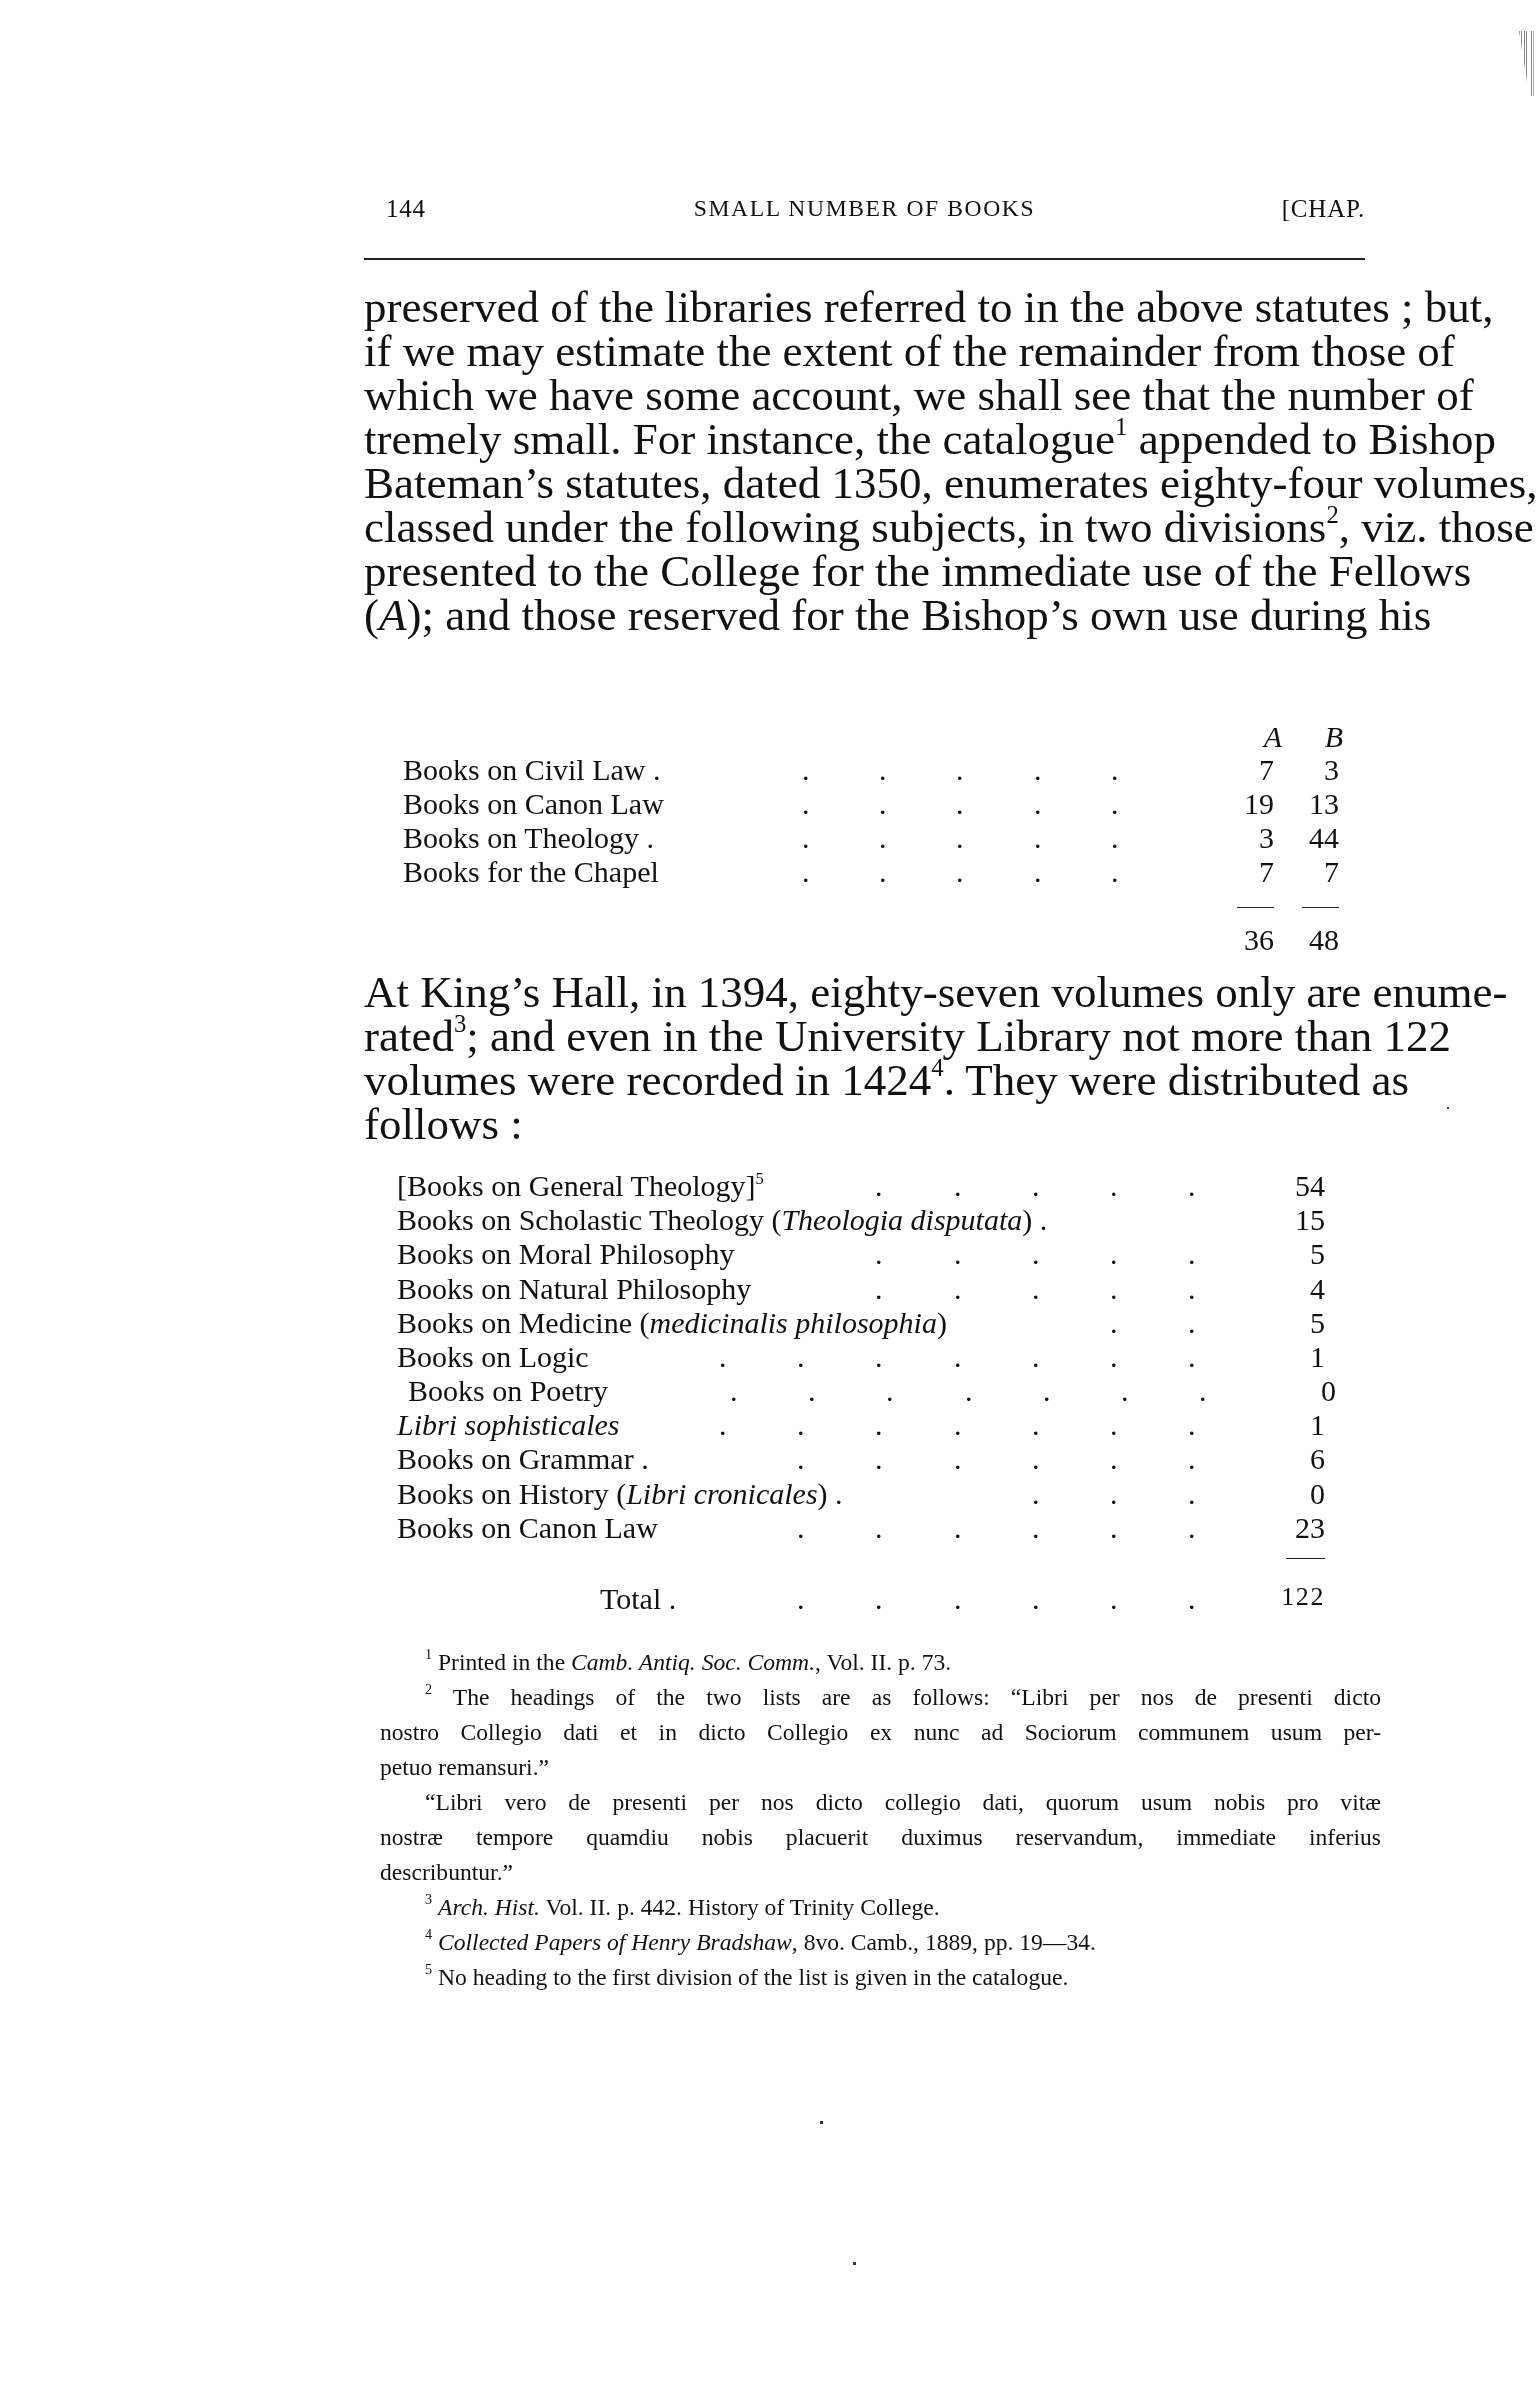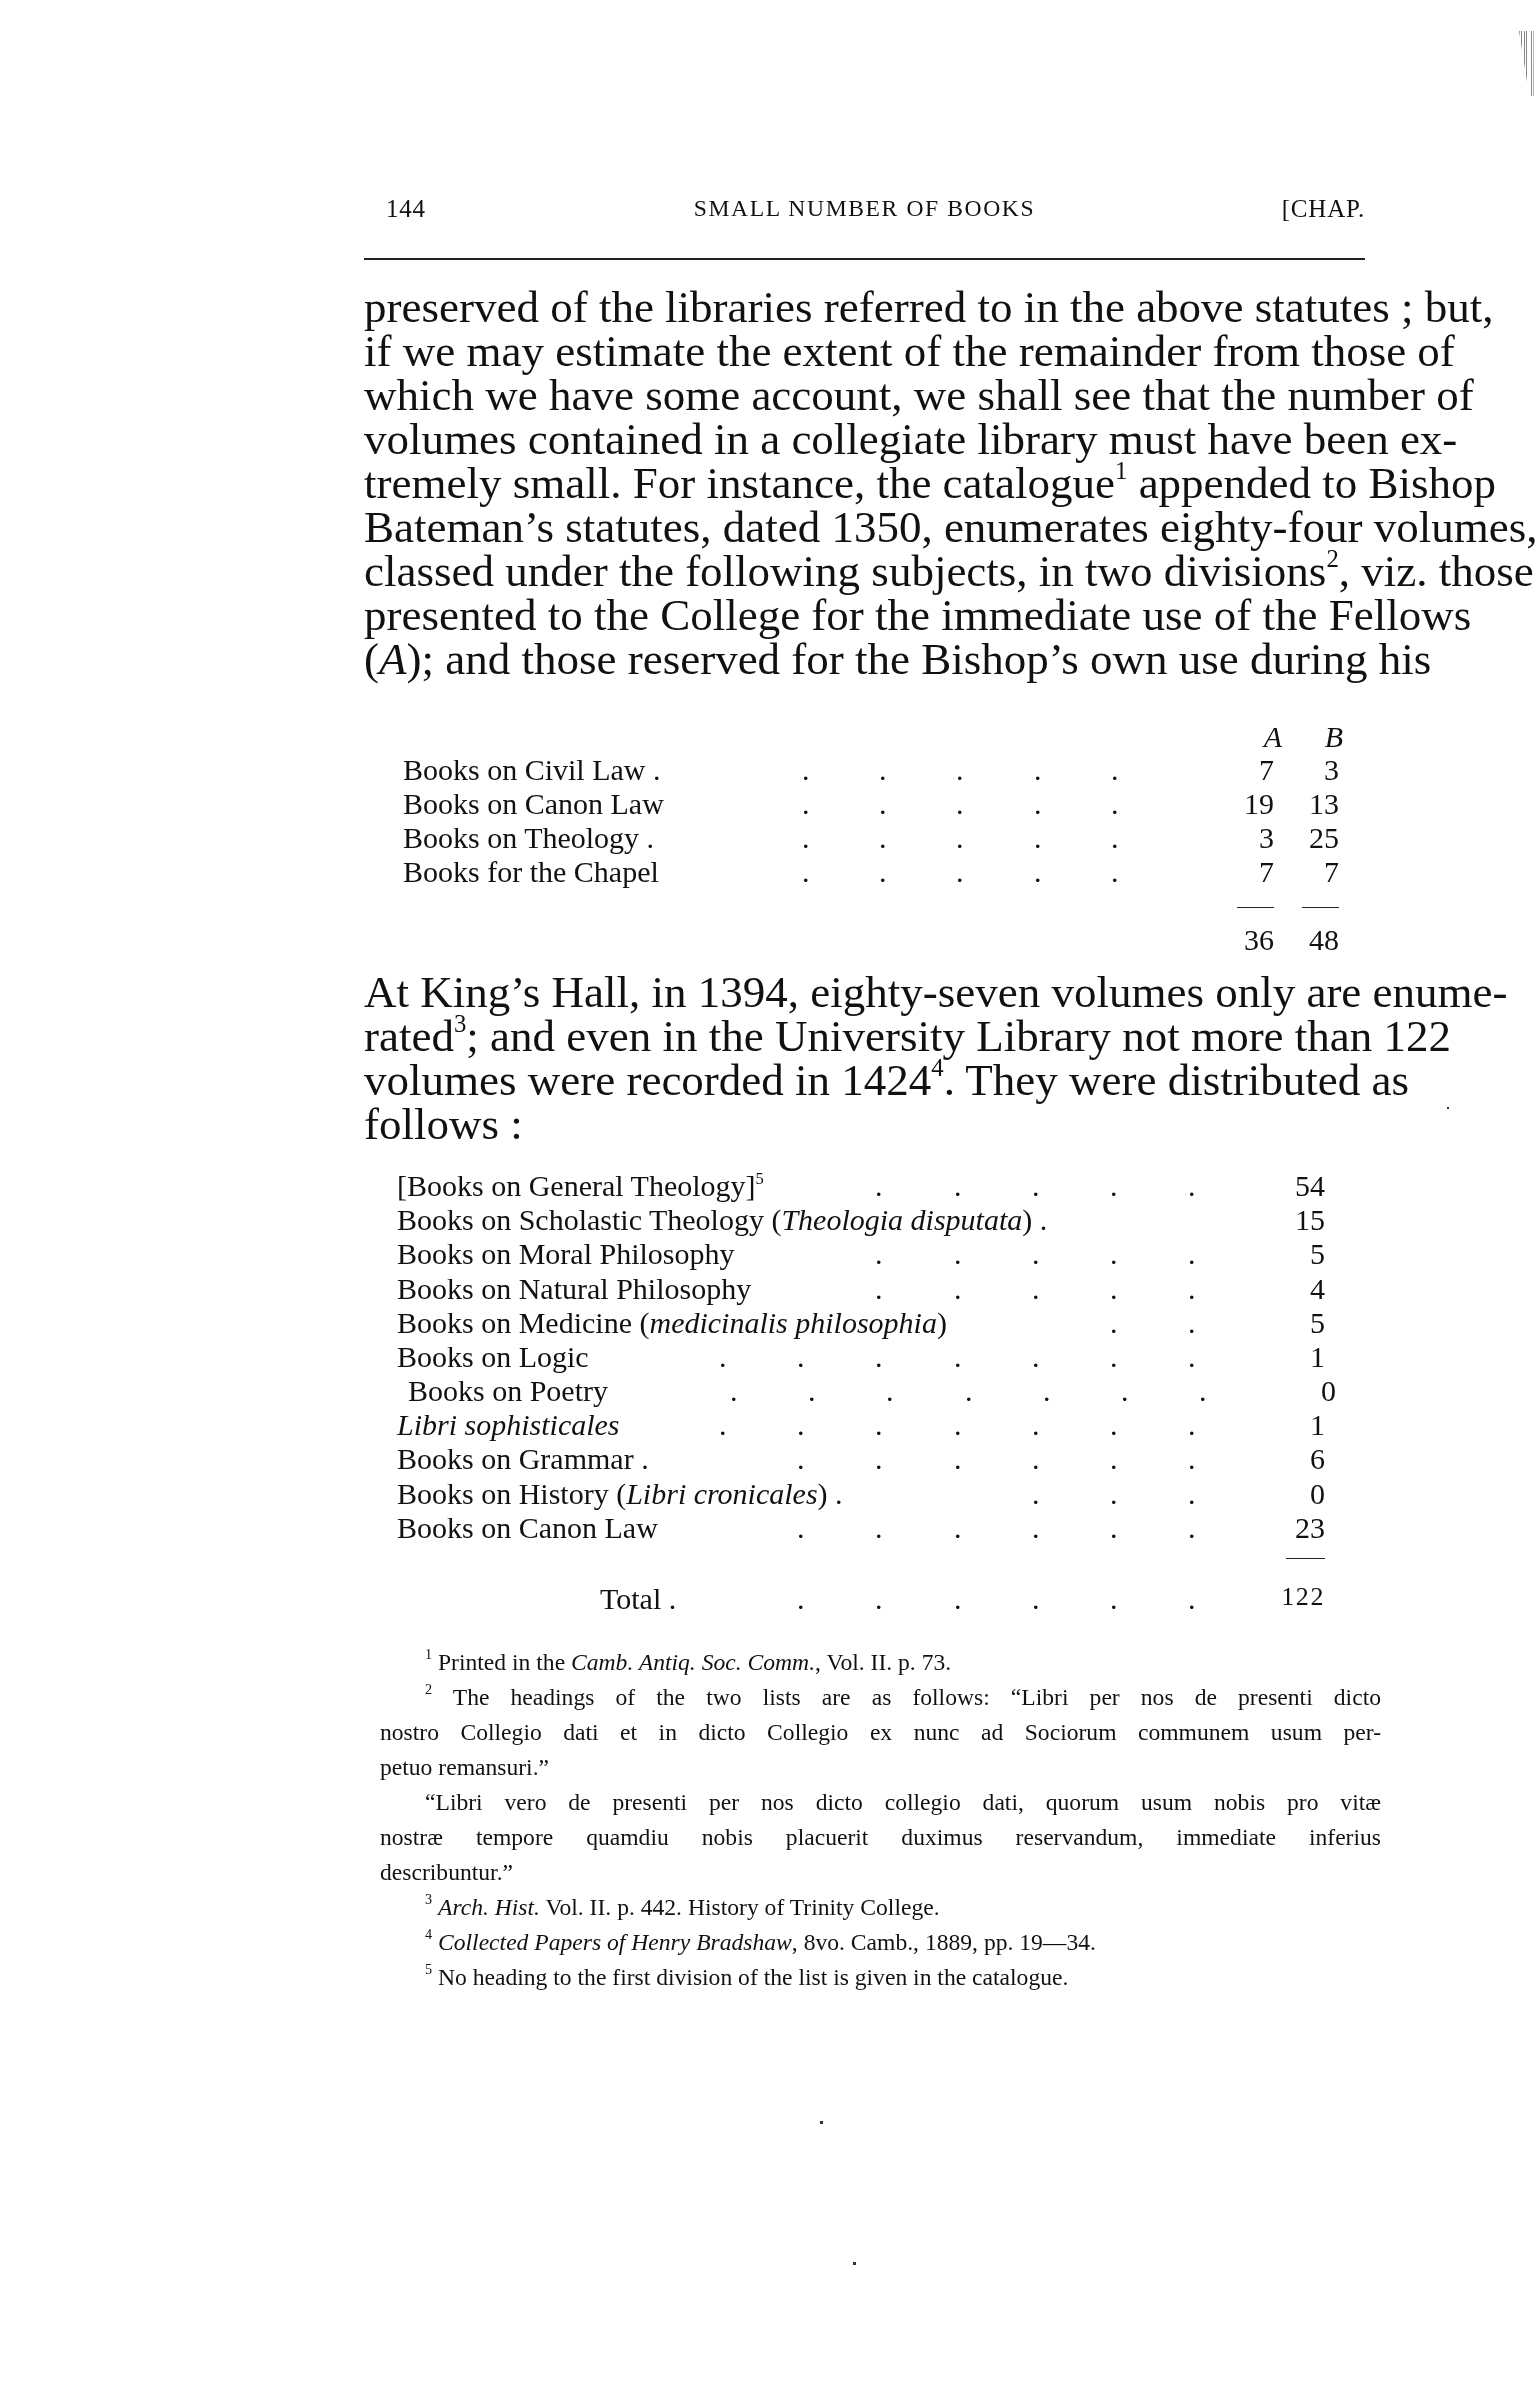--- a/index.html
+++ b/index.html
@@ -51,21 +51,20 @@
     <span class="pg">144</span>
     <span class="title">SMALL NUMBER OF BOOKS</span>
     <span class="chap">[CHAP.</span>
   </div>
   <div class="rule"></div>
 
   <div class="body" style="top:285px;">
     <span class="ln">preserved of the libraries referred to in the above statutes ; but,</span>
     <span class="ln">if we may estimate the extent of the remainder from those of</span>
     <span class="ln">which we have some account, we shall see that the number of</span>
-    <span class="ln">volumes contained in a collegiate library must have been ex-</span>
     <span class="ln"><span>tremely small.  For instance, the catalogue</span><sup>1</sup><span> appended to Bishop</span></span>
     <span class="ln">Bateman’s statutes, dated 1350, enumerates eighty-four volumes,</span>
     <span class="ln"><span>classed under the following subjects, in two divisions</span><sup>2</sup><span>, viz. those</span></span>
     <span class="ln">presented to the College for the immediate use of the Fellows</span>
     <span class="ln"><span>(</span><i>A</i><span>); and those reserved for the Bishop’s own use during his</span></span>
   </div>
 
   <div class="tbl" style="left:39px; top:720px; width:936px; height:236px;">
     <i class="num" style="left:846px; width:33px; top:0;">A</i>
     <i class="num" style="left:907px; width:33px; top:0;">B</i>
@@ -91,21 +90,21 @@
       <span class="num" style="left:871px; width:65px;">13</span>
     </div>
     <div class="row" style="top:101px; width:936px;">
       <span class="lbl">Books on Theology .</span>
       <span class="dot" style="left:399px;">.</span>
         <span class="dot" style="left:476px;">.</span>
         <span class="dot" style="left:553px;">.</span>
         <span class="dot" style="left:631px;">.</span>
         <span class="dot" style="left:708px;">.</span>
       <span class="num" style="left:806px; width:65px;">3</span>
-      <span class="num" style="left:871px; width:65px;">25</span>
+      <span class="num" style="left:871px; width:65px;">44</span>
     </div>
     <div class="row" style="top:135px; width:936px;">
       <span class="lbl">Books for the Chapel</span>
       <span class="dot" style="left:399px;">.</span>
         <span class="dot" style="left:476px;">.</span>
         <span class="dot" style="left:553px;">.</span>
         <span class="dot" style="left:631px;">.</span>
         <span class="dot" style="left:708px;">.</span>
       <span class="num" style="left:806px; width:65px;">7</span>
       <span class="num" style="left:871px; width:65px;">7</span>

